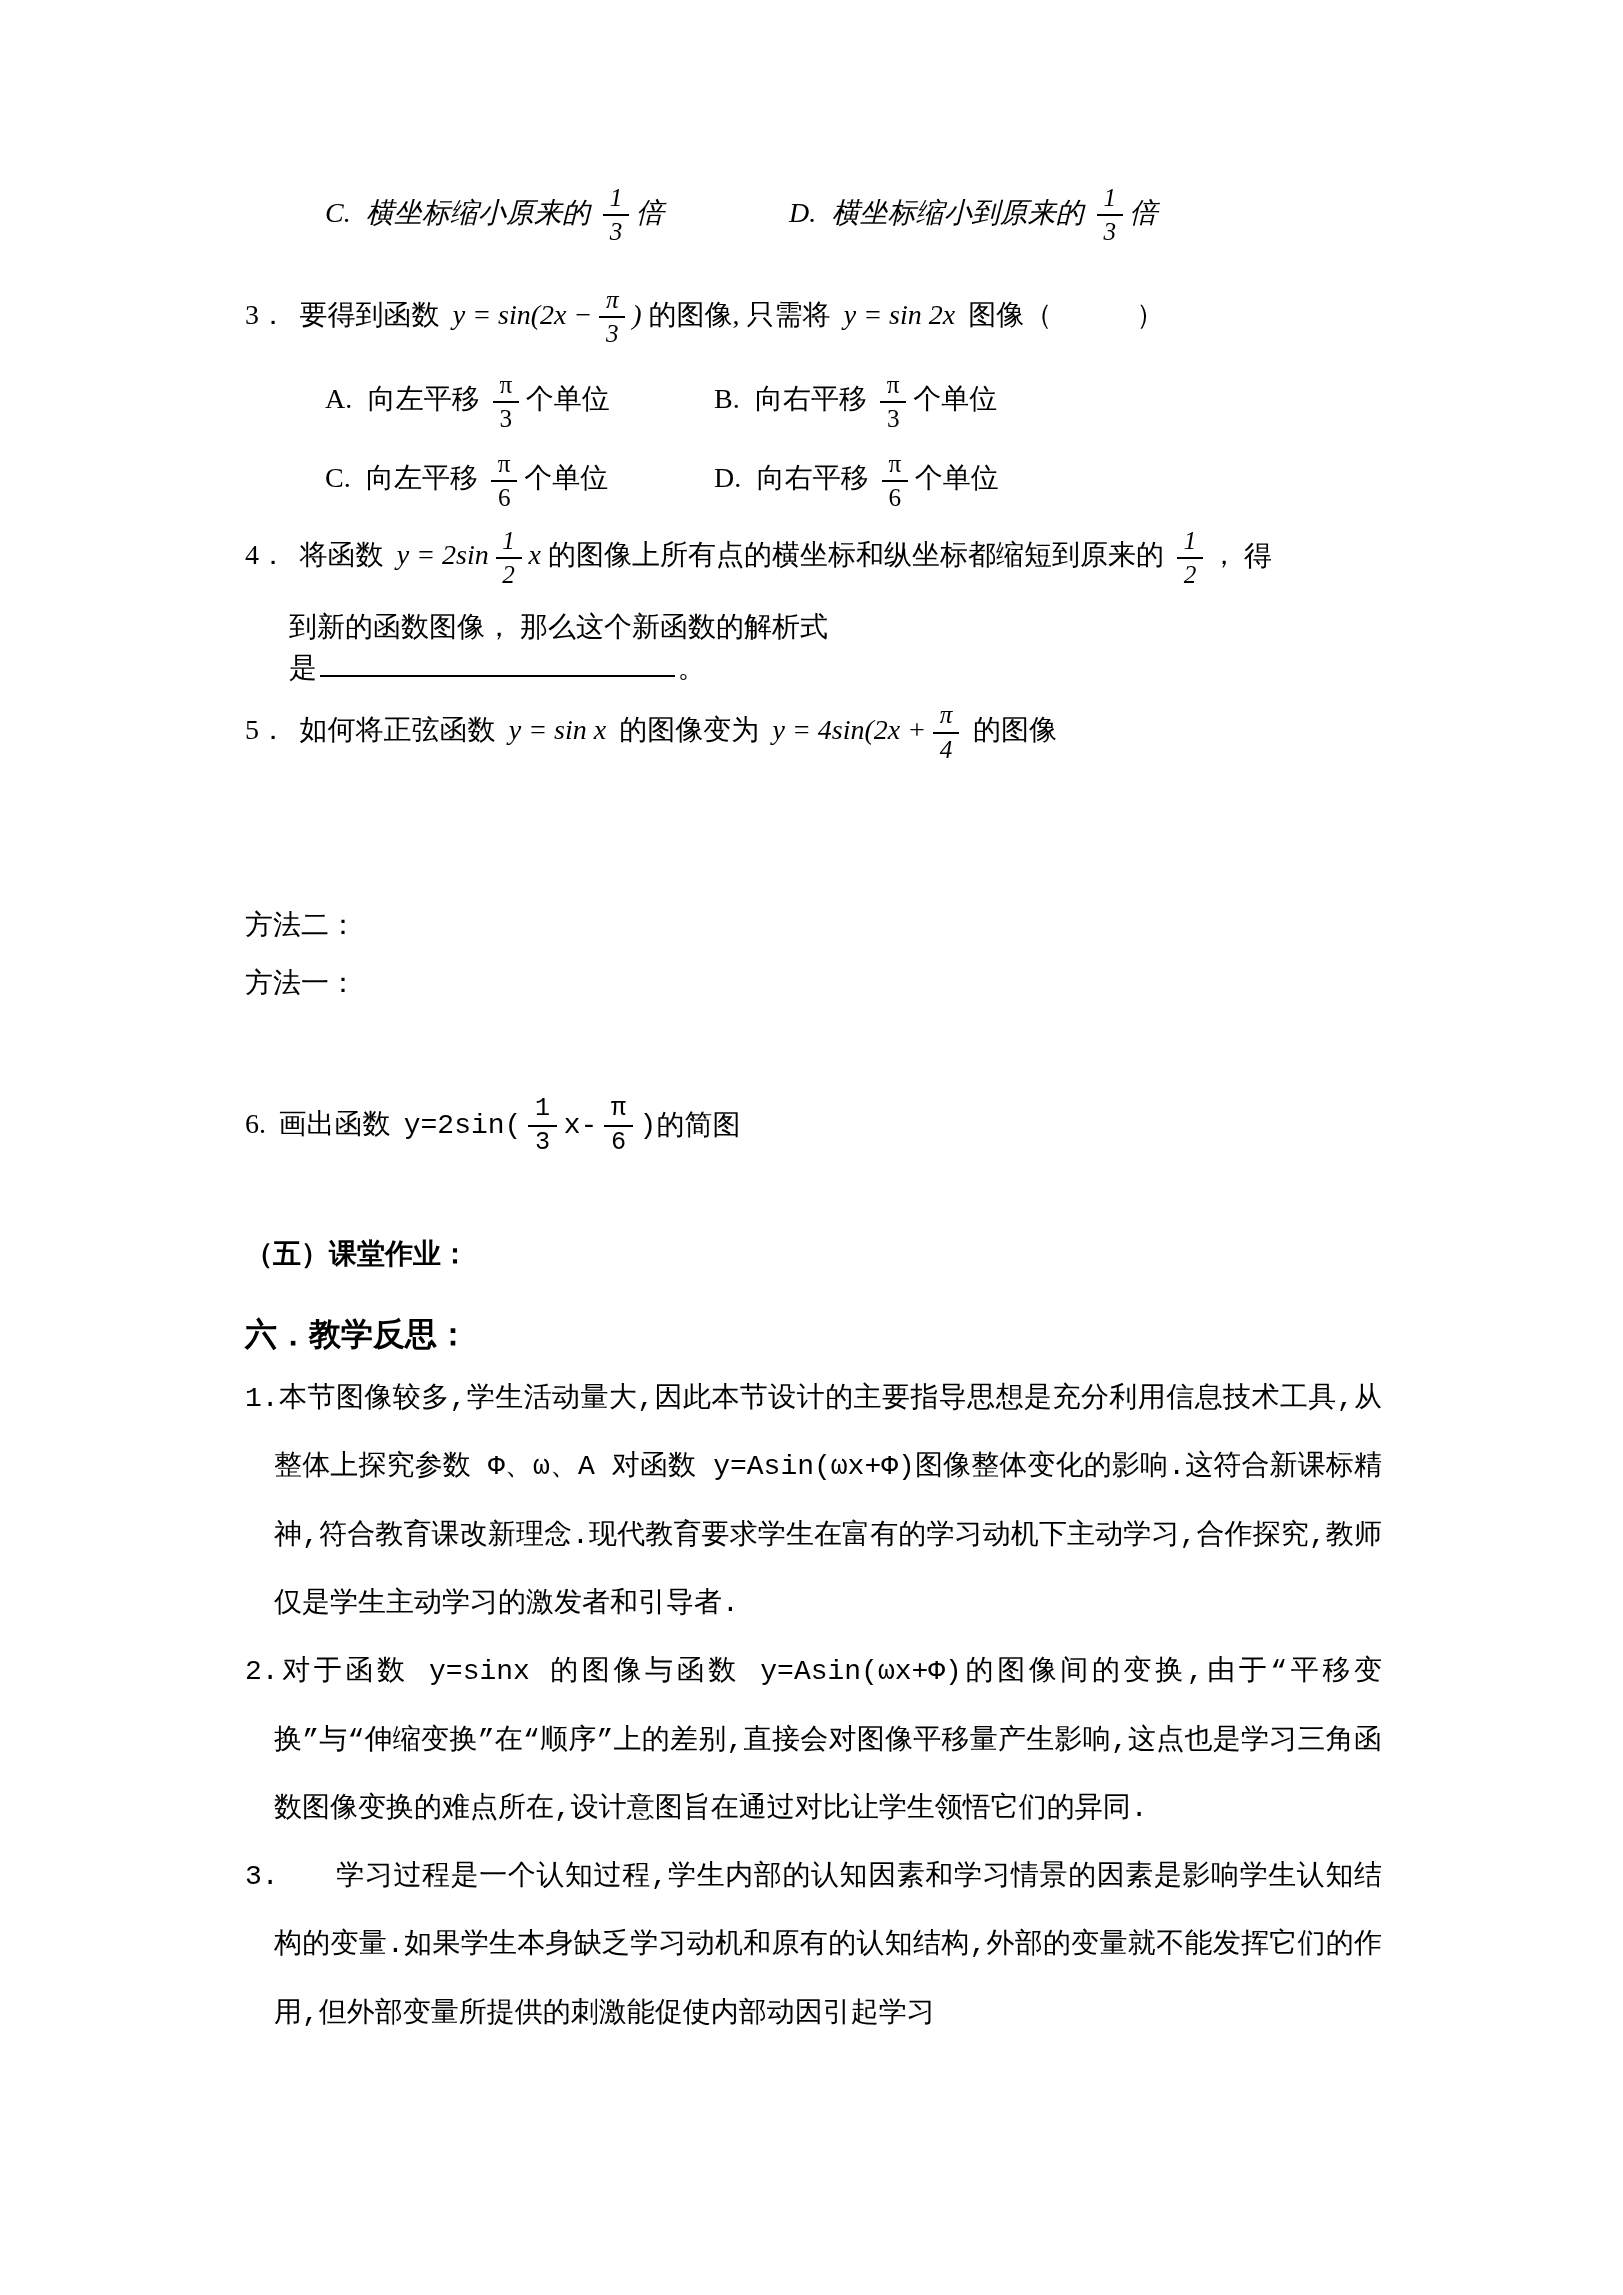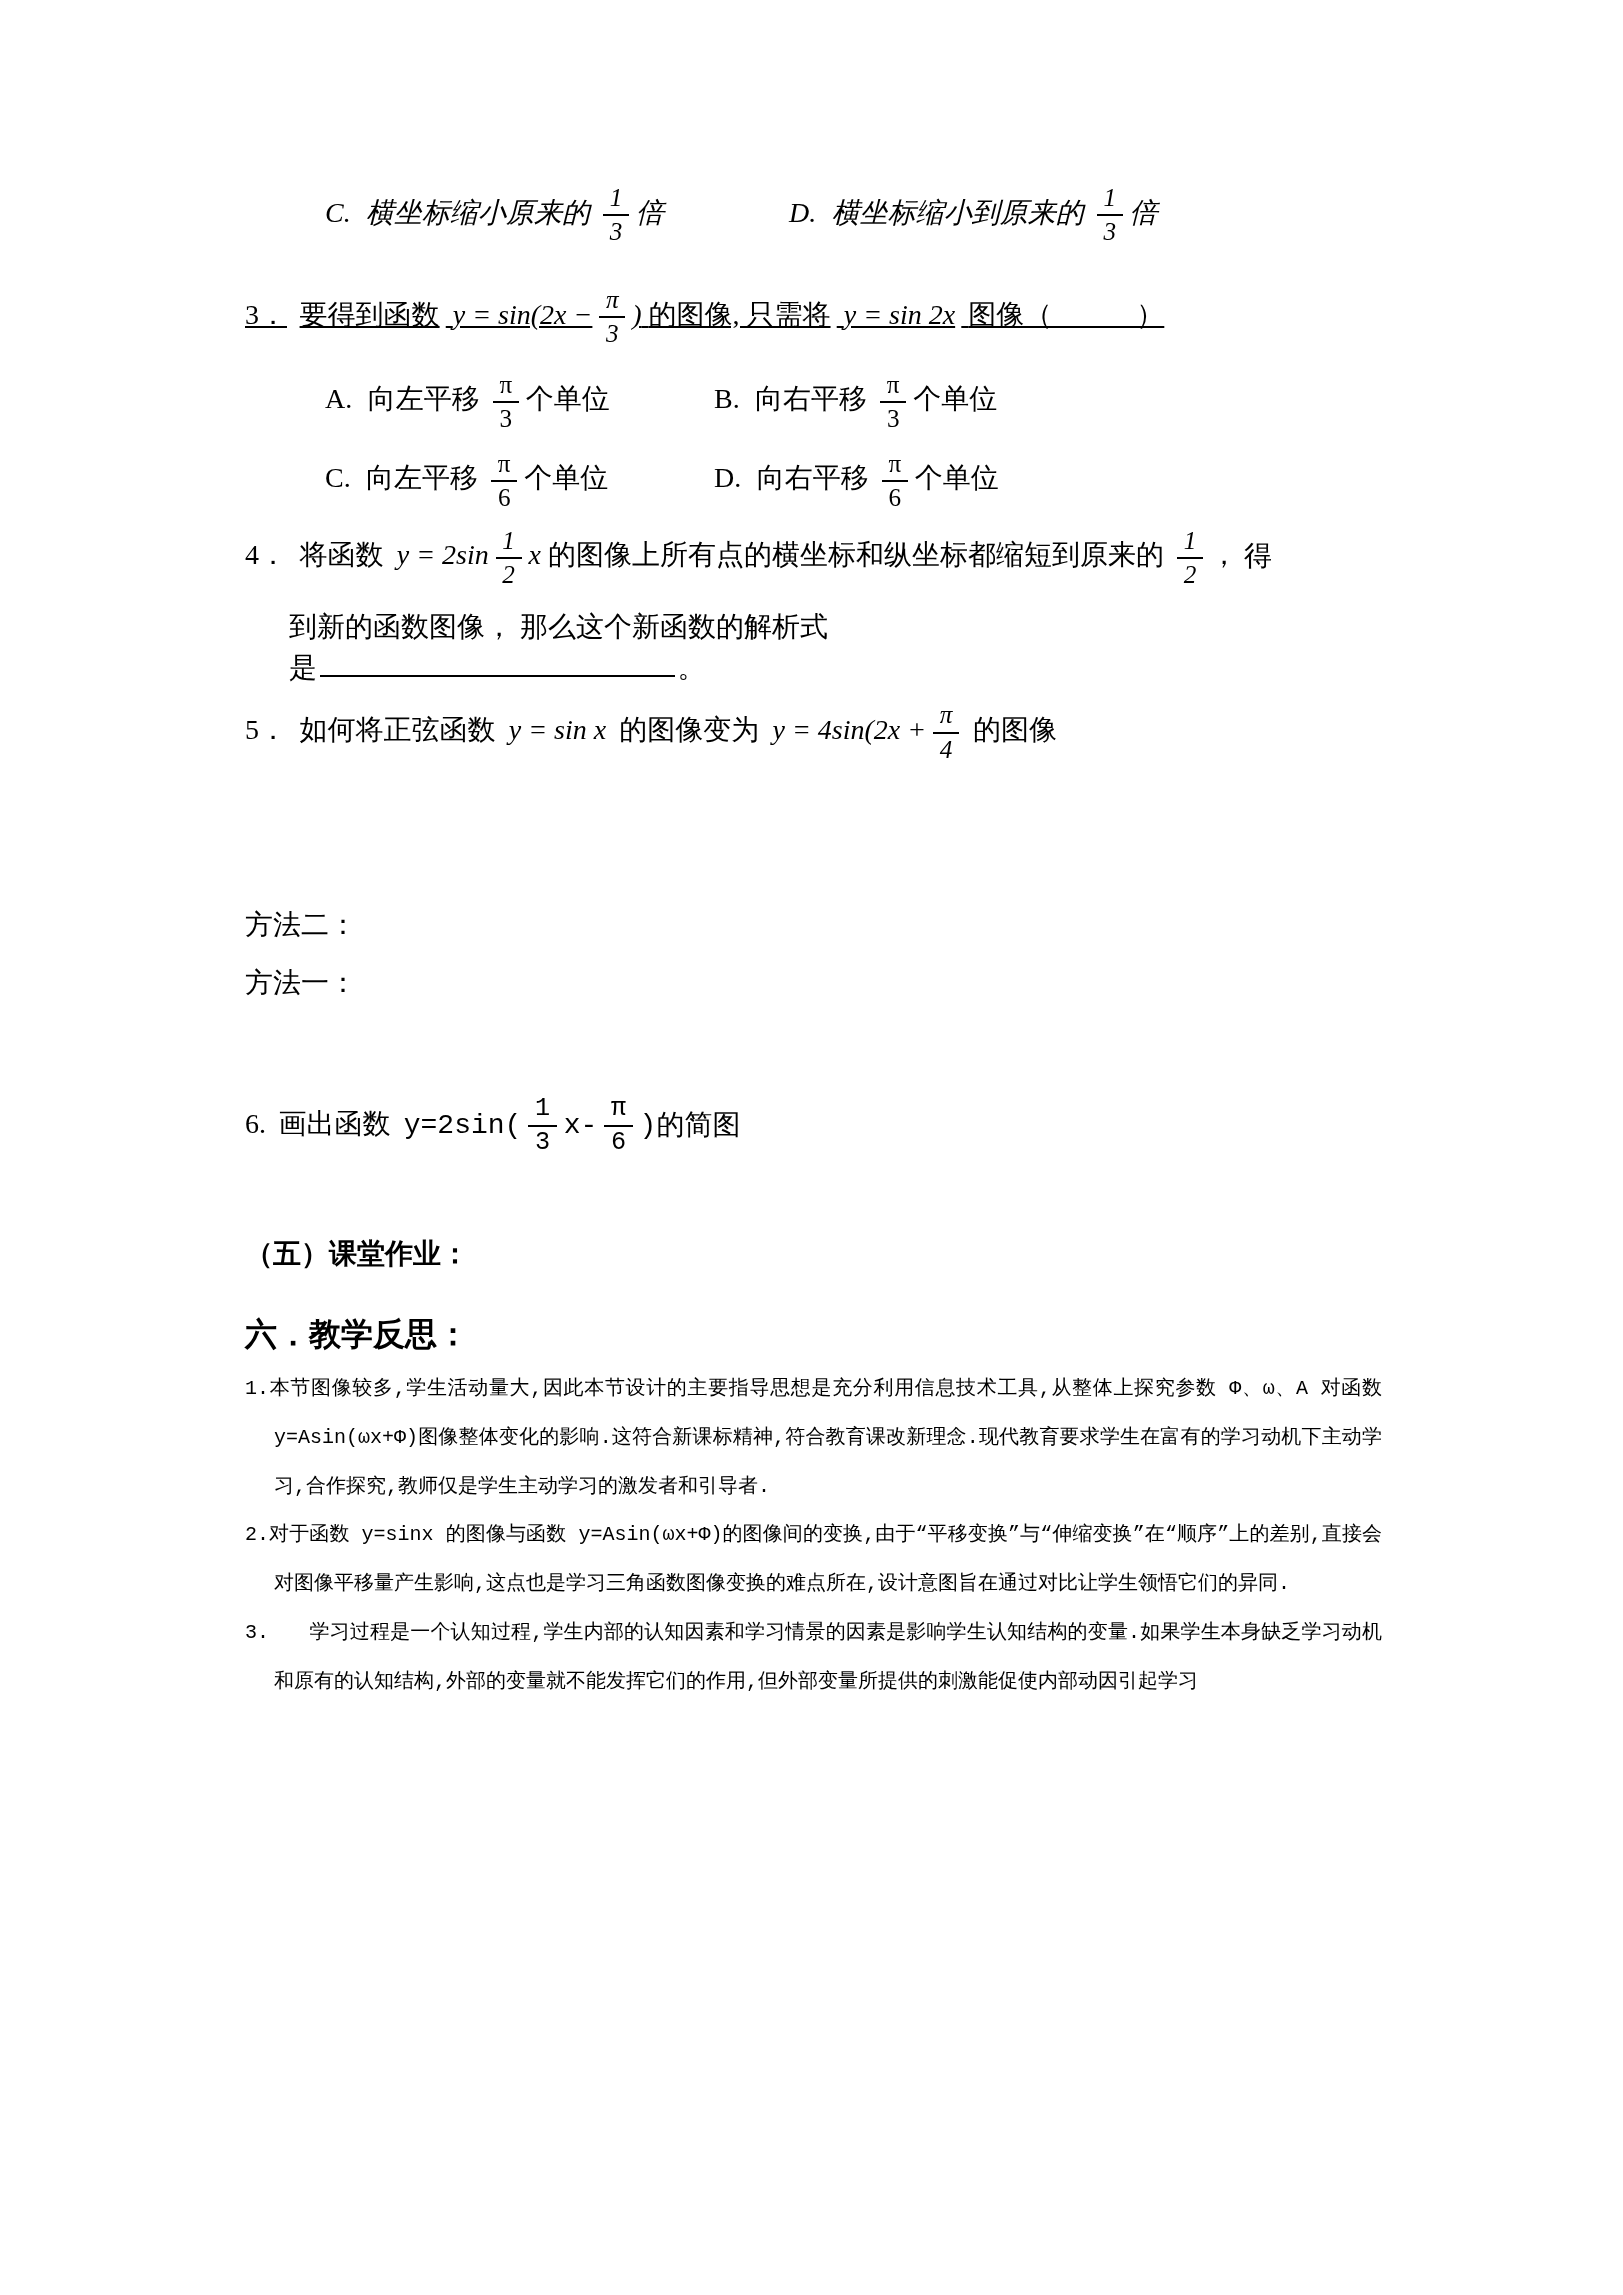--- a/index.html
+++ b/index.html
@@ -24,21 +24,21 @@
   .opt  { display:inline-block; }
   .w680 { width:464px; }
   .w570 { width:389px; }
   .opt-label { margin-right:0.55em; }
 
   .blank { display:inline-block; width:355px; height:0.85em;
            border-bottom:2px solid #000; vertical-align:baseline; margin:0 2.7px; }
 
   
   .row-q2cd   { margin-left:80px;font-style:italic; }
-  .row-q3     { margin-top:27px;text-decoration:underline; }
+  .row-q3     { margin-top:27px; }
   .row-q3ab   { margin-top:9.5px; margin-left:80px; }
   .row-q3cd   { margin-top:4.1px;  margin-left:80px; }
   .row-q4l1   { margin-top:2px; }
   .row-q4l2   { margin-top:6.8px; margin-left:44px; }
   .row-q4l3   { margin-top:0;    margin-left:44px; }
   .row-q5     { margin-top:11px; }
   .row-m1     { margin-top:16.4px; }
   .row-m2     { margin-top:130px; }
   .row-q6     { margin-top:90px; }
   .row-hw     { margin-top:65px; }
@@ -46,21 +46,21 @@
   .row-refl   { margin-top:37px; }
 
   .hw-title   { font-size:28px; font-weight:700; }
   .refl-title { font-size:32px; font-weight:700; }
   .hw-ref     { margin-right:59px; }
   .hw-items   { margin-left:30px; }
 
   .reflection-paras { margin-top:8.2px; }
   .reflection-paras p {
     font-family:"Liberation Mono","DejaVu Sans Mono",monospace;
-    font-size:20px; line-height:2.44; text-align:justify;
+    font-size:28px; line-height:2.44; text-align:justify;
     width:1137px; padding-left:29px; text-indent:-29px; margin:0;
   }
 </style>
 </head>
 <body>
 
 <div class="page">
 
   <div class="line row-q2cd">
     <span class="opt w680">

